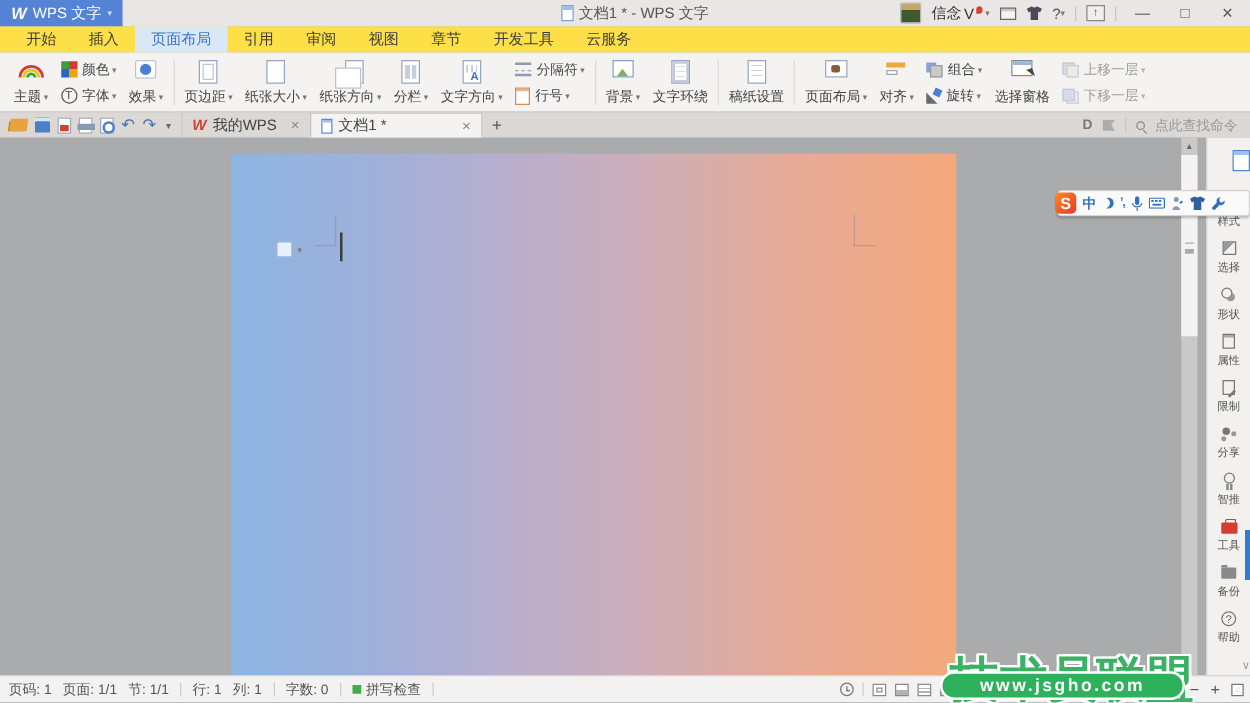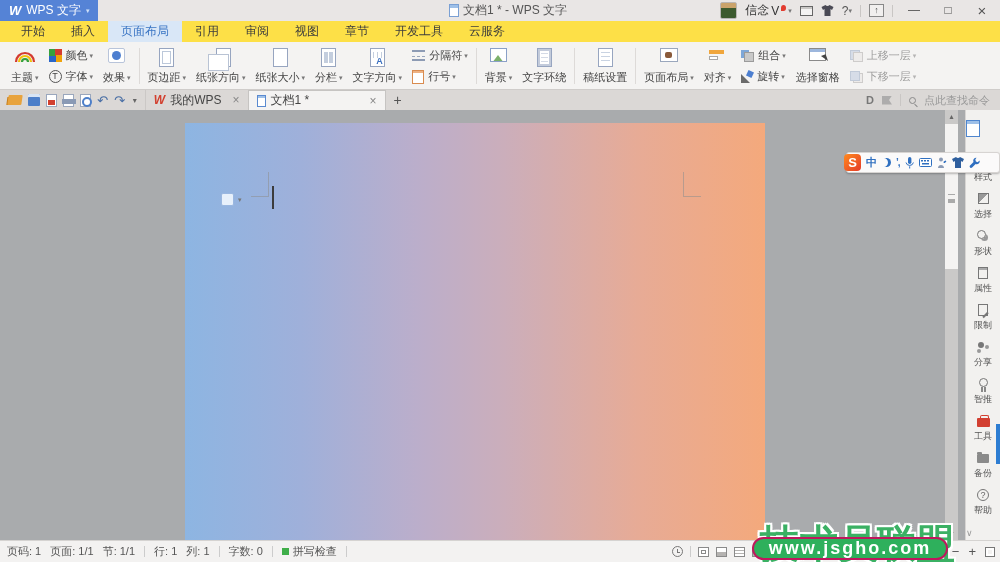--- a/index.html
+++ b/index.html
@@ -119,21 +119,21 @@
 
   
   .imebar { position:absolute; left:846px; top:152px; width:154px; height:21px; background:#fbfafa; border:1px solid #d7d4d2; border-radius:3px; box-shadow:0 1px 2px rgba(0,0,0,.25); display:flex; align-items:center; gap:5px; padding:0 3px; z-index:40; }
   .slogo { width:17px; height:17px; margin-left:-6px; border-radius:4px; background:linear-gradient(135deg,#ff8a1e,#e53b28); color:#fff; font-weight:bold; font-size:13px; text-align:center; line-height:17px; }
   .imeitem { color:#2f6fc0; font-size:12px; display:flex; align-items:center; }
   .ime-zh { font-weight:bold; font-size:11px; }
   .moon { width:9px; height:9px; border-radius:50%; box-shadow:inset -3px 0 0 0 #2f6fc0; }
   .punct { font-size:10px; font-weight:bold; letter-spacing:-1px; }
 
   
-  .sidebar { position:absolute; right:0; top:110px; width:35px; height:430px; background:#f2f1ef; border-left:1px solid #d7d5d3; display:flex; flex-direction:column; align-items:flex-start; z-index:10; }
+  .sidebar { position:absolute; right:0; top:110px; width:35px; height:430px; background:#f2f1ef; border-left:1px solid #d7d5d3; display:flex; flex-direction:column; align-items:flex-end; z-index:10; }
   .sbtop { margin:10px 0 14px; width:14px; height:17px; background:#fff; border:1px solid #4f86cf; box-shadow:inset 0 3px 0 #9ec0e8; }
   .sbitem { display:flex; flex-direction:column; align-items:center; gap:3px; height:37px; justify-content:center; width:100%; }
   .sblab { font-size:9px; color:#555; }
   .sic { width:13px; height:13px; display:flex; align-items:center; justify-content:center; color:#666; font-size:10px; }
   .sic-style { position:relative; font-size:11px; color:#555; }
   .sic-style::after { content:""; position:absolute; right:-1px; top:1px; width:1px; height:12px; background:#777; transform:rotate(30deg); }
   .sic-box { width:11px; height:11px; border:1px solid #777; background:linear-gradient(135deg,#999 45%, transparent 45%); }
   .sic-shape { width:9px; height:9px; border:1px solid #777; border-radius:50%; box-shadow:3px 3px 0 -1px #999; margin:-2px 0 0 -3px; }
   .sic-clip { width:10px; height:12px; border:1px solid #777; box-shadow:inset 0 2px 0 #aaa; }
   .sic-restrict { width:10px; height:12px; border:1px solid #777; position:relative; }
@@ -163,21 +163,21 @@
   .vm.f1 { box-shadow:inset 0 0 0 2px #fff, inset 0 0 0 3px #8a8a8a; }
   .vm.f2 { background:linear-gradient(#fff 50%, #b5b3b1 50%); }
   .vm.f3 { background:repeating-linear-gradient(#fff 0 2px, #b5b3b1 2px 3px); }
   .vm.f4 { background:linear-gradient(90deg,#b5b3b1 30%, #fff 30%); }
   .sbzoom { position:absolute; right:5px; display:flex; align-items:center; gap:9px; font-size:13px; color:#555; }
   .fit { width:10px; height:10px; border:1px solid #777; background:linear-gradient(#f3f2f1,#f3f2f1) center/4px 4px no-repeat, #fff; }
 
   
   .wmtitle { position:absolute; left:760px; top:517px; font-size:39px; font-weight:bold; color:#3bb164; letter-spacing:0; z-index:60; white-space:nowrap;
     text-shadow:-2px -2px 0 #fff, 2px -2px 0 #fff, -2px 2px 0 #fff, 2px 2px 0 #fff, 0 -2px 0 #fff, 0 2px 0 #fff, -2px 0 0 #fff, 2px 0 0 #fff; }
-  .wmpill { position:absolute; left:752px; top:537px; width:196px; height:23px; background:#2eb05c; border:2px solid #be185d; border-radius:13px; color:#fff; font-weight:bold; font-size:18px; letter-spacing:2px; text-align:center; line-height:19px; z-index:60; }
+  .wmpill { position:absolute; left:752px; top:537px; width:196px; height:23px; background:#2eb05c; border:2px solid #ffffff; border-radius:13px; color:#fff; font-weight:bold; font-size:14px; letter-spacing:2px; text-align:center; line-height:19px; z-index:60; }
 </style>
 </head>
 <body>
 
 <div class="titlebar">
   <div class="wpsbtn">
     <span class="wlogo">W</span>
     <span>WPS 文字</span>
     <span class="dd">▾</span>
   </div>
@@ -269,30 +269,30 @@
 
   <div class="rgroup">
     <div class="rbig">
       <span class="i-page i-margins"></span>
       <span class="lab">
           <span>页边距</span>
           <span class="dd">▾</span>
         </span>
     </div>
     <div class="rbig">
+      <span class="i-page"></span>
+      <span class="lab">
+          <span>纸张大小</span>
+          <span class="dd">▾</span>
+        </span>
+    </div>
+    <div class="rbig">
       <span class="i-page i-orient"></span>
       <span class="lab">
           <span>纸张方向</span>
-          <span class="dd">▾</span>
-        </span>
-    </div>
-    <div class="rbig">
-      <span class="i-page"></span>
-      <span class="lab">
-          <span>纸张大小</span>
           <span class="dd">▾</span>
         </span>
     </div>
     <div class="rbig">
       <span class="i-page i-cols"></span>
       <span class="lab">
           <span>分栏</span>
           <span class="dd">▾</span>
         </span>
     </div>

